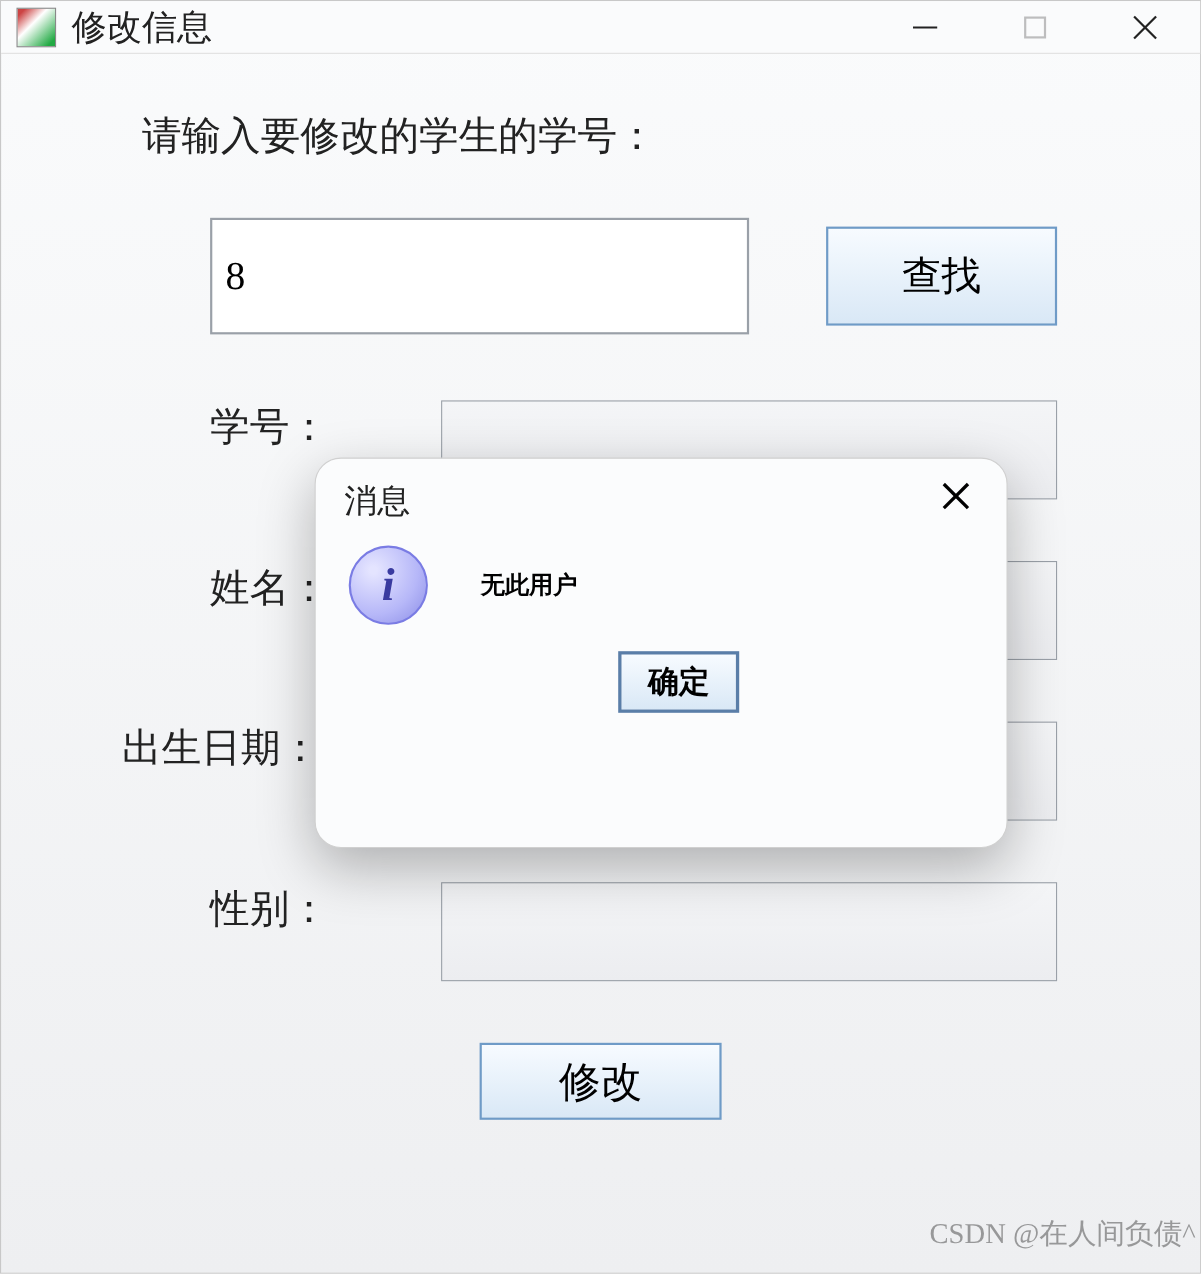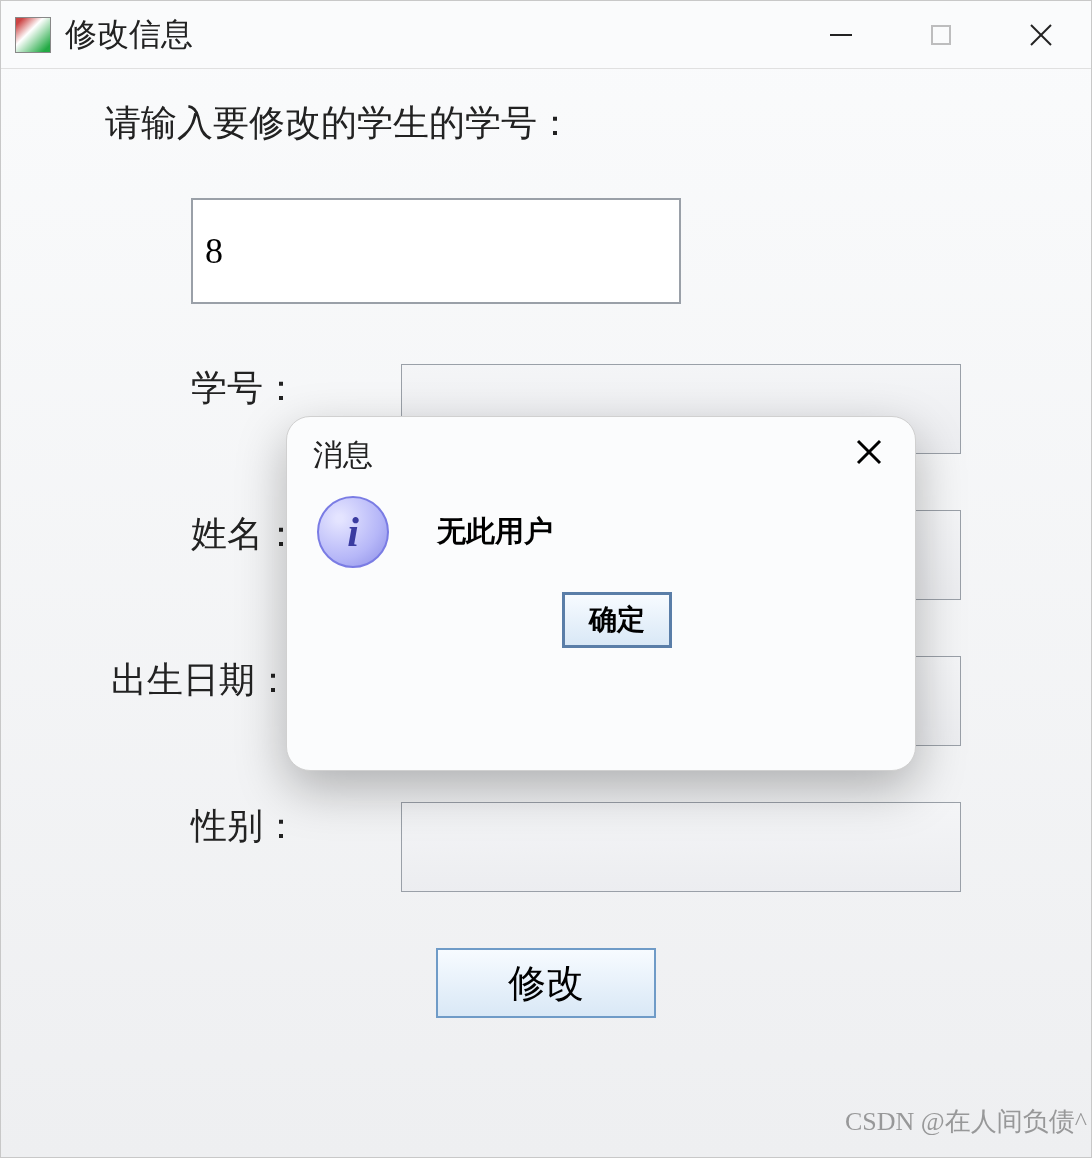--- a/index.html
+++ b/index.html
@@ -11,21 +11,21 @@
       position: relative;
       overflow: hidden;
     }
     .window {
       position: absolute;
       top: 0; left: 0; right: 0; bottom: 0;
       background: linear-gradient(180deg, #fafbfc 0%, #eeeff1 100%);
       border: 1px solid #c8c8c8;
     }
     .titlebar {
-      height: 68px;
+      height: 48px;
       display: flex;
       align-items: center;
       padding-left: 14px;
       background: #fafbfc;
       border-bottom: 1px solid #e0e0e0;
     }
     .titlebar .icon-img {
       width: 36px; height: 36px;
       margin-right: 14px;
       background: linear-gradient(135deg,#c44 10%, #fff 40%, #2a4 90%);
@@ -33,21 +33,21 @@
     }
     .titlebar .title-text { font-size: 32px; color: #222; font-family: "SimSun"; }
     .titlebar .spacer { flex: 1; }
     .titlebar .win-btn {
       width: 100px; height: 60px; display: flex; align-items: center; justify-content: center;
       font-size: 24px; color: #333;
     }
     .titlebar .win-btn.max { opacity: 0.28; }
     .titlebar .win-btn svg { stroke: #222; }
     .content { position: absolute; top: 64px; left: 0; right: 0; bottom: 0; padding: 30px 40px 20px 40px; font-family: "SimSun"; }
-    .prompt { font-size: 36px; color: #222; margin-left: 64px; margin-top: 4px; }
+    .prompt { font-size: 36px; color: #222; margin-left: 88px; margin-top: 4px; }
     .search-row { display: flex; align-items: center; margin-top: 50px; margin-left: 150px; }
     .text-input {
       font-size: 36px; padding: 10px 12px; border: 1px solid #9aa0a8; background: #fff;
       height: 106px; width: 490px; font-family: inherit; outline: none;
     }
     .big-input { border-width: 2px; }
     .btn {
       font-size: 36px; font-family: inherit; background: linear-gradient(#f7fbff,#d9e8f6);
       border: 2px solid #6f9bc7; padding: 16px 54px; cursor: pointer;
     }
@@ -73,21 +73,21 @@
     .dialog-title { font-size: 30px; color: #222; font-family: "Microsoft YaHei"; }
     .dialog-close { margin-left: auto; font-size: 34px; cursor: pointer; width:40px; text-align:center; }
     .dialog-body { display: flex; align-items: center; padding: 12px 30px 4px 30px; }
     .info-icon {
       width: 72px; height: 72px; border-radius: 50%;
       background: radial-gradient(circle at 30% 30%, #e4e4ff 5%, #b6b7f8 60%, #8a8ce6 100%);
       border: 2px solid #7a7ce4; display: flex; align-items: center; justify-content: center;
       margin-right: 48px;
     }
     .info-icon .i-letter { font-size: 42px; color: #3a3ba0; font-weight: bold; font-family: "Times New Roman"; font-style: italic; }
-    .dialog-msg { font-size: 29px; color: #000; font-weight: 600; font-family: "Microsoft YaHei"; }
+    .dialog-msg { font-size: 22px; color: #000; font-weight: 600; font-family: "Microsoft YaHei"; }
     .dialog-footer { text-align: center; padding-top: 20px; padding-left: 32px; }
     .ok-btn {
       font-size: 28px; font-family: "Microsoft YaHei"; font-weight: 600;
       background: linear-gradient(#f7fbff,#d9e8f6); border: 3px solid #5a7ea8;
       padding: 6px 24px; cursor: pointer;
     }
     .watermark { position: absolute; bottom: 18px; right: 4px; font-size: 26px; color: rgba(80,80,80,0.55); font-family: "Microsoft YaHei"; }
   </style>
 </head>
 <body>
@@ -113,20 +113,21 @@
           <line x1="27" y1="7" x2="7" y2="27" stroke-width="2"></line>
         </svg>
     </div>
   </div>
 
   <div class="content">
     <div class="prompt">请输入要修改的学生的学号：</div>
 
     <div class="search-row">
       <input class="text-input big-input" value="8" style="">
+      <button class="btn search-btn">查找</button>
     </div>
 
     <div class="form-rows">
       <div class="form-row">
         <div class="form-label">学号：</div>
         <input class="ro-input" value="" style="">
       </div>
       <div class="form-row">
         <div class="form-label">姓名：</div>
         <input class="ro-input" value="" style="">

